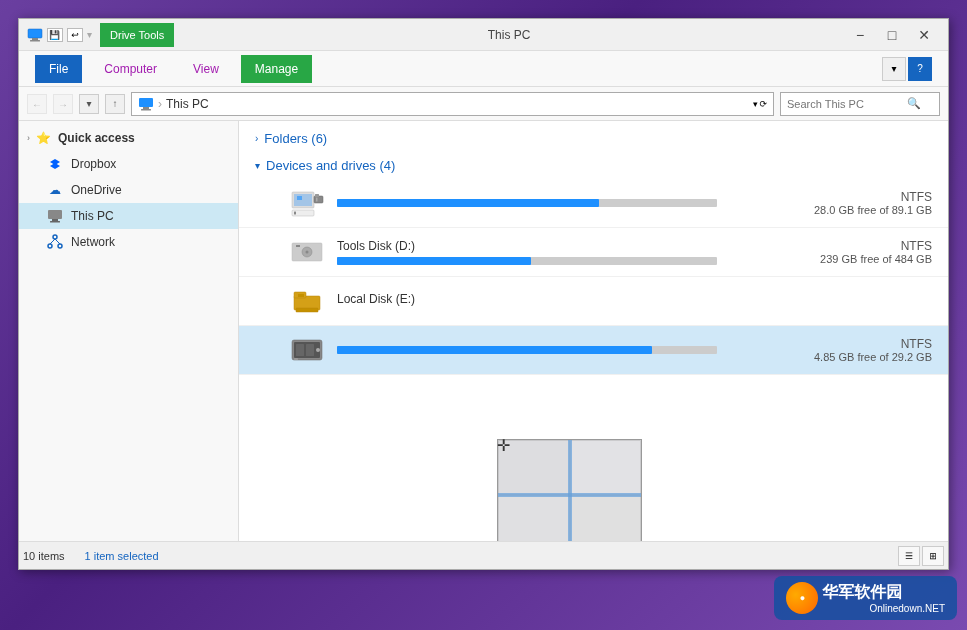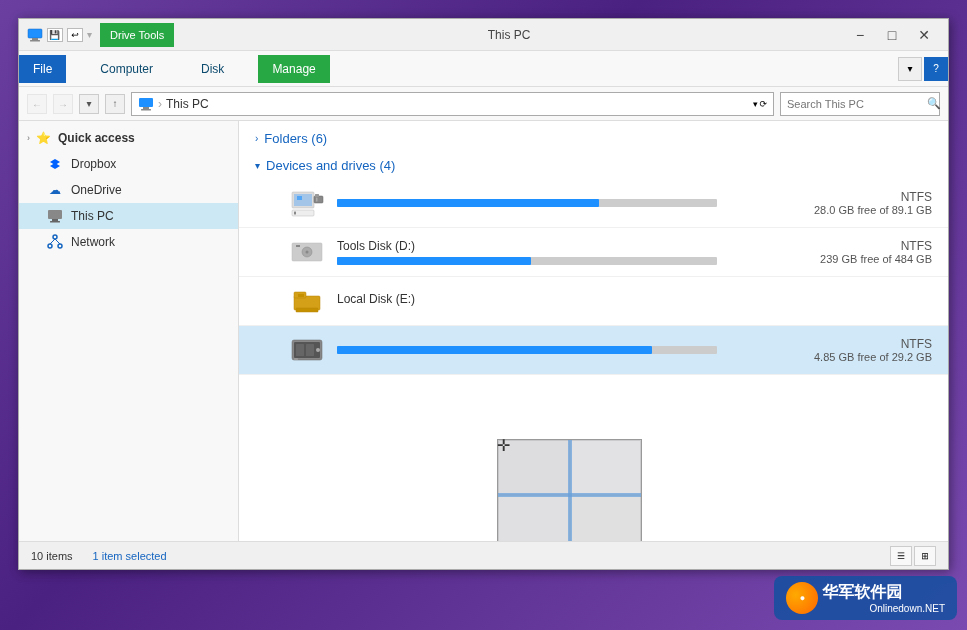--- a/index.html
+++ b/index.html
@@ -78,40 +78,40 @@
       color: #444;
     }
 
     
     .ribbon {
       height: 36px;
       background: #f8f8f8;
       border-bottom: 1px solid #ddd;
       display: flex;
       align-items: center;
-      padding: 0 0;
-      gap: 20px;
+      padding: 0 16px;
+      gap: 8px;
       flex-shrink: 0;
     }
     .ribbon-file-btn {
       background: #1565c0;
       color: #fff;
       border: none;
       padding: 4px 14px;
       font-size: 12px;
       cursor: pointer;
       height: 28px;
     }
     .ribbon-tab {
       padding: 4px 14px;
       border: none;
       background: transparent;
       cursor: pointer;
       font-size: 12px;
-      color: #0c4a6e;
+      color: #a21caf;
       height: 28px;
     }
     .ribbon-tab.active {
       background: #28a745;
       color: #fff;
     }
     .ribbon-end {
       margin-left: auto;
       display: flex;
       gap: 2px;
@@ -166,21 +166,21 @@
     }
     .address-path-chevron { color: #aaa; }
     .search-box {
       width: 160px;
       height: 24px;
       border: 1px solid #aaa;
       display: flex;
       align-items: center;
       padding: 0 6px;
       background: #fff;
-      gap: 20px;
+      gap: 0;
     }
     .search-input {
       border: none;
       outline: none;
       font-size: 11px;
       color: #999;
       width: 120px;
       background: transparent;
     }
 
@@ -304,21 +304,21 @@
       color: #555;
     }
 
     
     .status-bar {
       height: 28px;
       background: #f0f0f0;
       border-top: 1px solid #ddd;
       display: flex;
       align-items: center;
-      padding: 0 12px;
+      padding: 0 4px;
       gap: 20px;
       flex-shrink: 0;
     }
     .status-text {
       font-size: 11px;
       color: #333;
     }
     .status-selected {
       font-size: 11px;
       color: #1565c0;
@@ -447,21 +447,21 @@
     <div class="title-bar-controls">
       <button class="win-btn">−</button>
       <button class="win-btn">□</button>
       <button class="win-btn close">✕</button>
     </div>
   </div>
 
   <div class="ribbon">
     <button class="ribbon-file-btn">File</button>
     <button class="ribbon-tab">Computer</button>
-    <button class="ribbon-tab">Disk</button>
+    <button class="ribbon-tab">View</button>
     <button class="ribbon-tab active">Manage</button>
     <div class="ribbon-end">
       <button class="ribbon-end-btn">▾</button>
       <button class="ribbon-end-btn" style="background:#1565c0;color:#fff;border:none;">?</button>
     </div>
   </div>
 
   <div class="address-bar">
     <button class="nav-btn disabled">←</button>
     <button class="nav-btn disabled">→</button>

